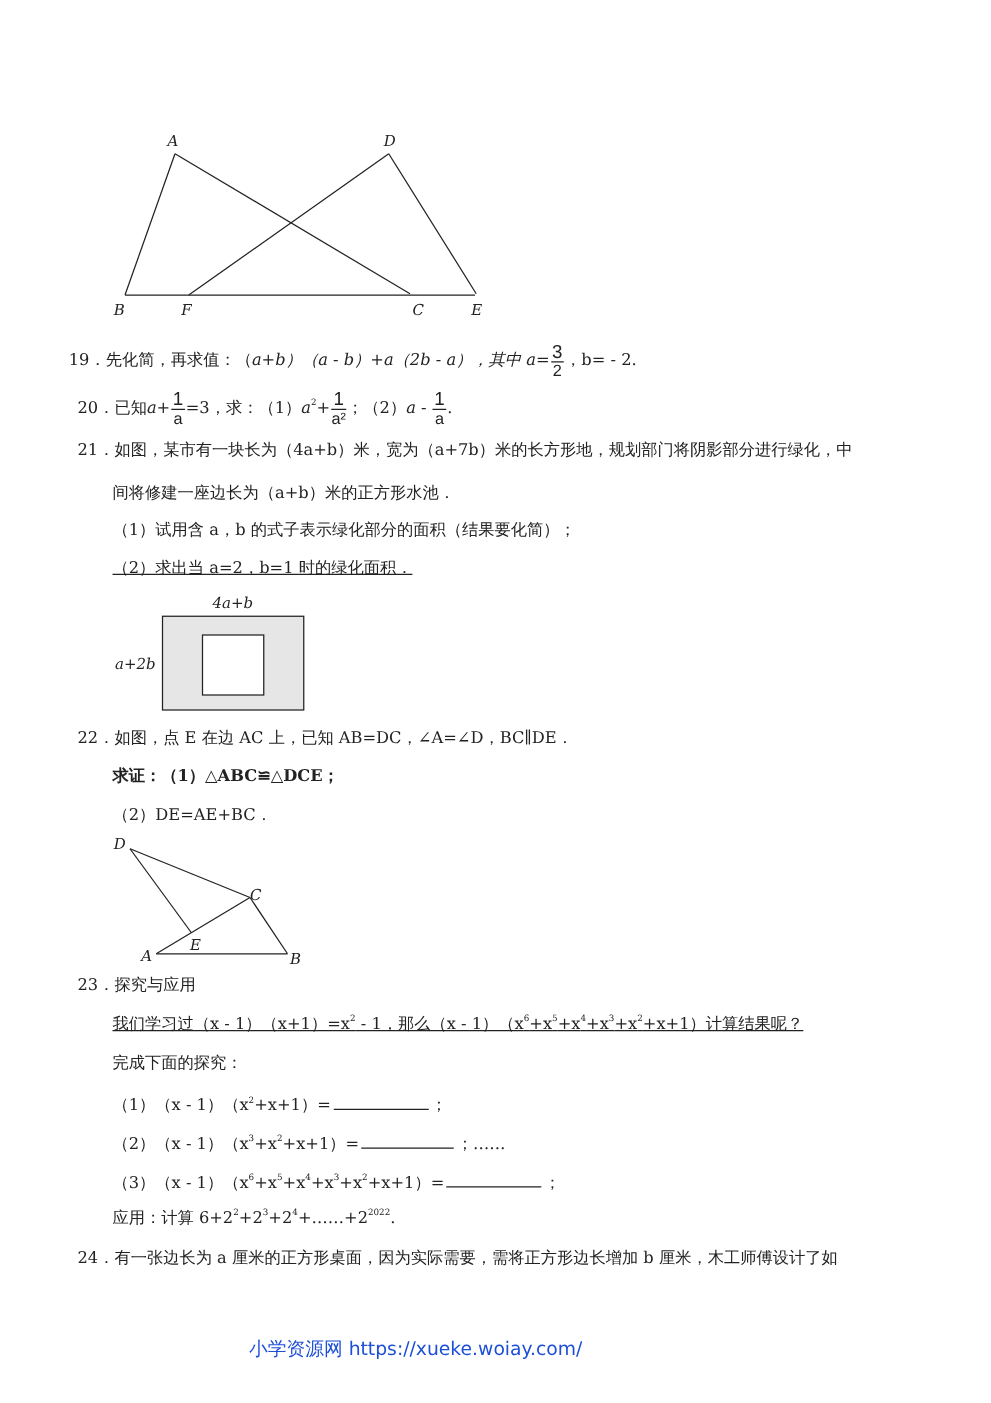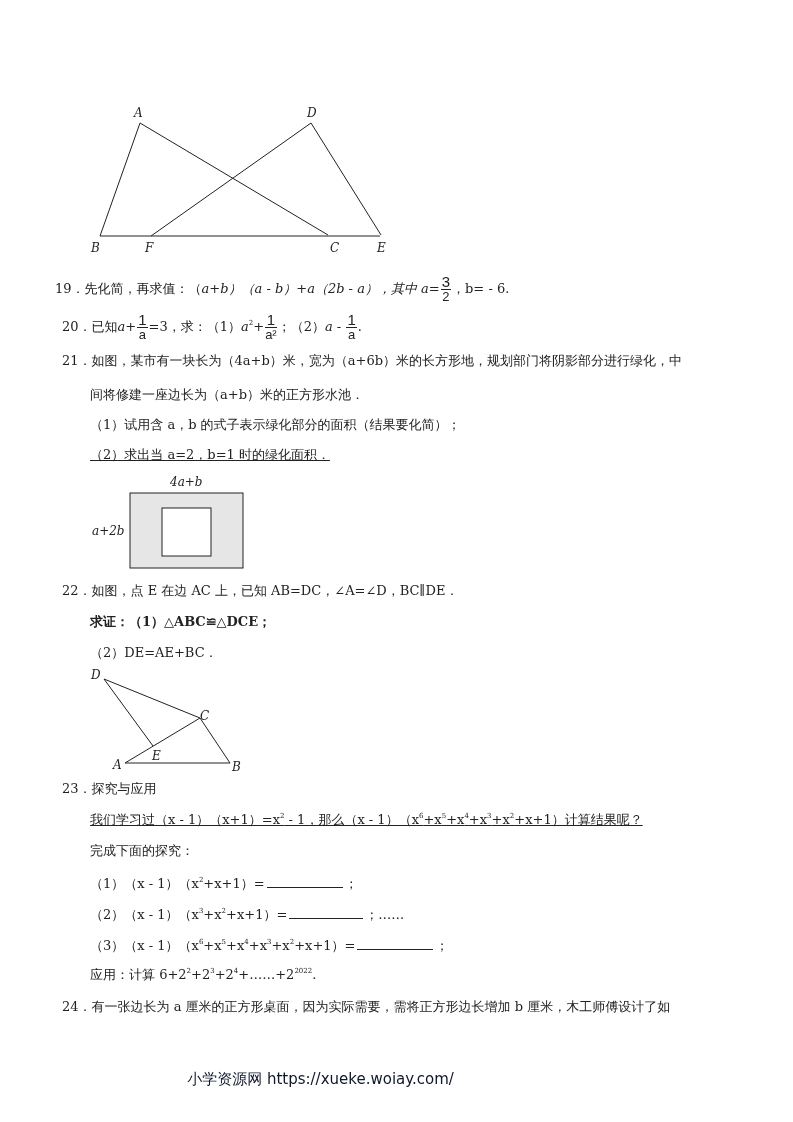--- a/index.html
+++ b/index.html
@@ -7,22 +7,22 @@
          font-family:"DejaVu Serif", "Liberation Serif", serif; color:#222; }
   .line { position:absolute; font-size:13px; line-height:18px; white-space:nowrap; }
   .it { font-style:italic; }
   sup { font-size:7px; vertical-align:6px; line-height:0; }
   .frac { display:inline-block; vertical-align:middle; text-align:center; margin:0 1px; }
   .frac .num { display:block; font-family:"Liberation Sans", sans-serif; font-size:15px; line-height:15px; border-bottom:1px solid #222; padding:0 1px; }
   .frac .den { display:block; font-family:"Liberation Sans", sans-serif; font-size:13px; line-height:14px; }
   .blank { display:inline-block; border-bottom:1px solid #222; height:14px; vertical-align:baseline; margin:0 2px; }
   svg { position:absolute; overflow:visible; }
   .lbl { font-family:"DejaVu Serif", serif; font-style:italic; font-size:12px; fill:#222; }
-  .footer { position:absolute; left:0; width:641px; top:1070px; text-align:center;
-            font-family:"DejaVu Sans", "Liberation Sans", sans-serif; font-size:15px; color:#0f172a; }
+  .footer { position:absolute; left:12px; width:641px; top:1070px; text-align:center;
+            font-family:"DejaVu Sans", "Liberation Sans", sans-serif; font-size:15px; color:#1d4ed8; }
 </style>
 </head>
 <body>
 
 <svg width="793" height="260" style="left:0;top:0;">
   <g stroke="#222" stroke-width="1" fill="none">
     <line x1="100" y1="236" x2="140" y2="123"></line>
     <line x1="140" y1="123" x2="328" y2="235"></line>
     <line x1="100" y1="236" x2="380" y2="236"></line>
     <line x1="151" y1="236" x2="311" y2="123"></line>
@@ -31,29 +31,29 @@
   <text class="lbl" x="134" y="117">A</text>
   <text class="lbl" x="307" y="117">D</text>
   <text class="lbl" x="91" y="252">B</text>
   <text class="lbl" x="145" y="252">F</text>
   <text class="lbl" x="330" y="252">C</text>
   <text class="lbl" x="377" y="252">E</text>
 </svg>
 
 <div class="line" style="left:55px;top:274px;">
   <span>19．</span><span>先化简，再求值：（</span><span class="it">a+b）（a - b）+a（2b - a），其中</span>
-  <span class="it">a=</span><span class="frac"><span class="num">3</span><span class="den">2</span></span><span>，b= - 6.</span>
+  <span class="it">a=</span><span class="frac"><span class="num">3</span><span class="den">2</span></span><span>，b= - 2.</span>
 </div>
 
 <div class="line" style="left:62px;top:312px;">
   <span>20．</span><span>已知</span><span class="it">a+</span><span class="frac"><span class="num">1</span><span class="den">a</span></span><span>=3，求：（1）</span><span class="it">a</span><sup>2</sup><span>+</span><span class="frac"><span class="num">1</span><span class="den">a²</span></span><span>；（2）</span><span class="it">a - </span><span class="frac"><span class="num">1</span><span class="den">a</span></span><span>.</span>
 </div>
 
 <div class="line" style="left:62px;top:352px;">
-  <span>21．</span><span>如图，某市有一块长为（4a+b）米，宽为（a+6b）米的长方形地，规划部门将阴影部分进行绿化，中</span>
+  <span>21．</span><span>如图，某市有一块长为（4a+b）米，宽为（a+7b）米的长方形地，规划部门将阴影部分进行绿化，中</span>
 </div>
 <div class="line" style="left:90px;top:386px;">间将修建一座边长为（a+b）米的正方形水池．</div>
 <div class="line" style="left:90px;top:416px;">（1）试用含 a，b 的式子表示绿化部分的面积（结果要化简）；</div>
 <div class="line" style="left:90px;top:446px;text-decoration:underline;">（2）求出当 a=2，b=1 时的绿化面积．</div>
 
 <svg width="200" height="110" style="left:80px;top:470px;">
   <rect x="50" y="23" width="113" height="75" fill="#e6e6e6" stroke="#222" stroke-width="1"></rect>
   <rect x="82" y="38" width="49" height="48" fill="#ffffff" stroke="#222" stroke-width="1"></rect>
   <text class="lbl" x="90" y="16">4a+b</text>
   <text class="lbl" x="12" y="65">a+2b</text>

